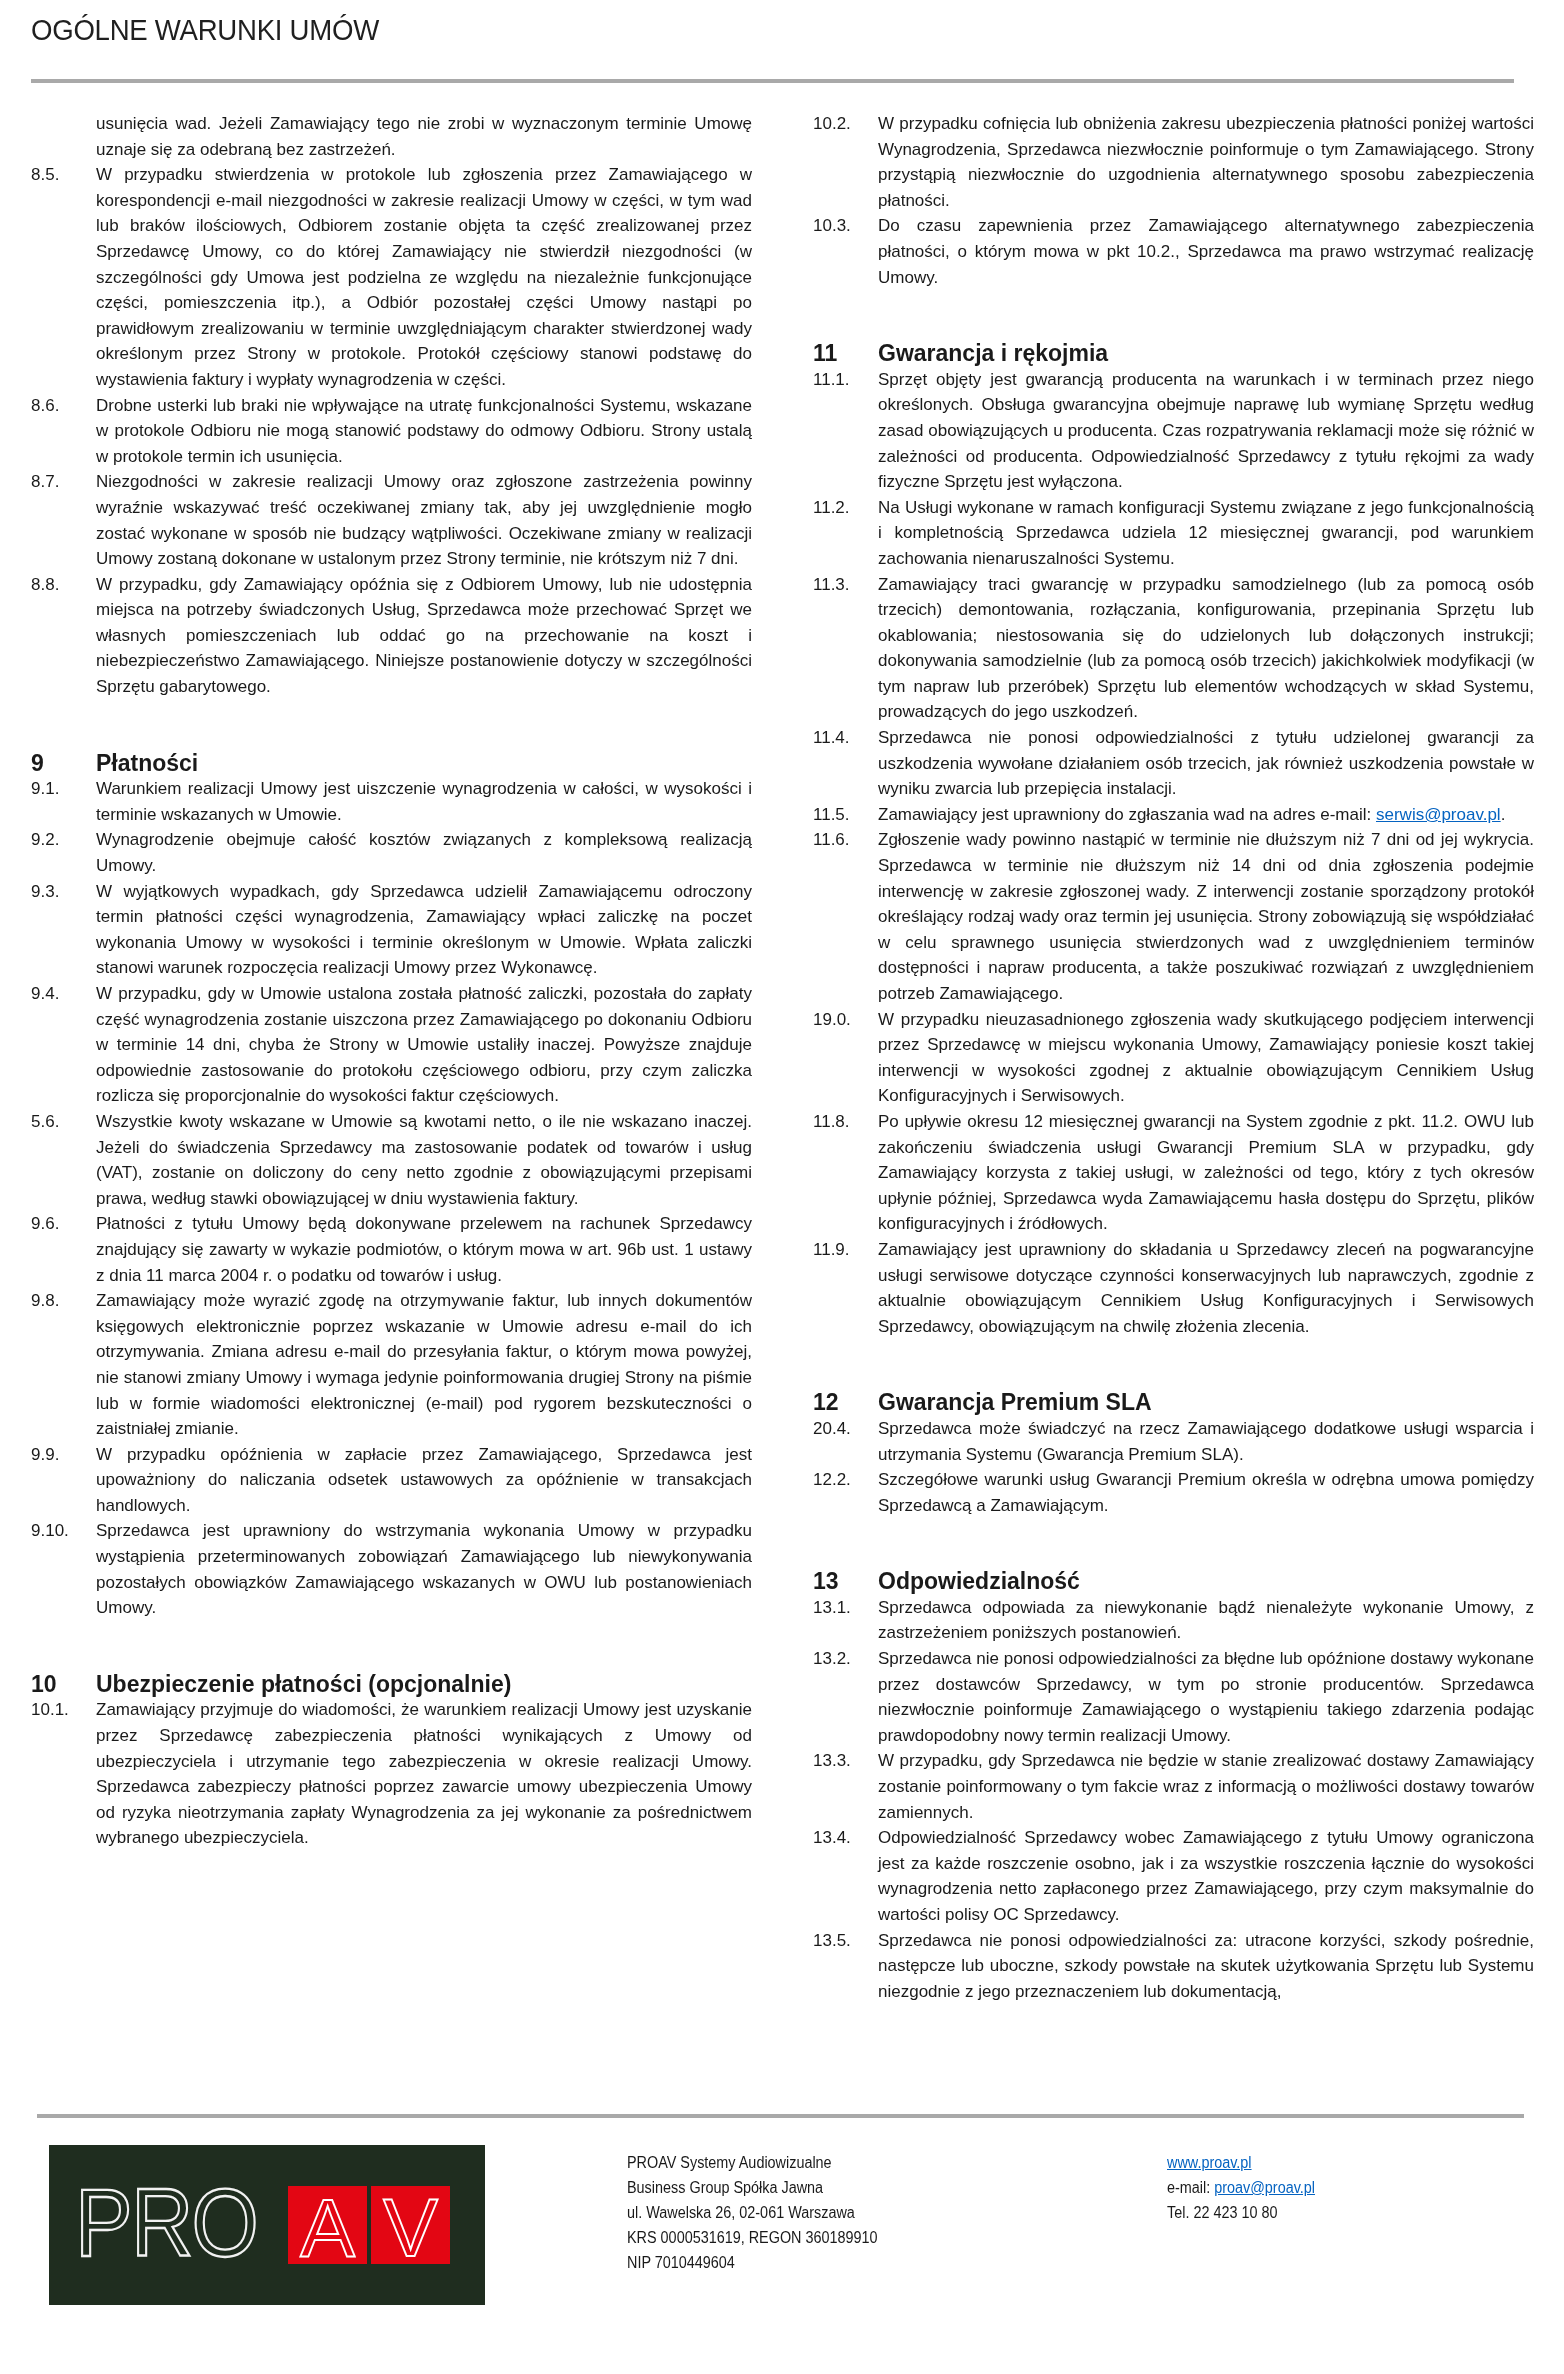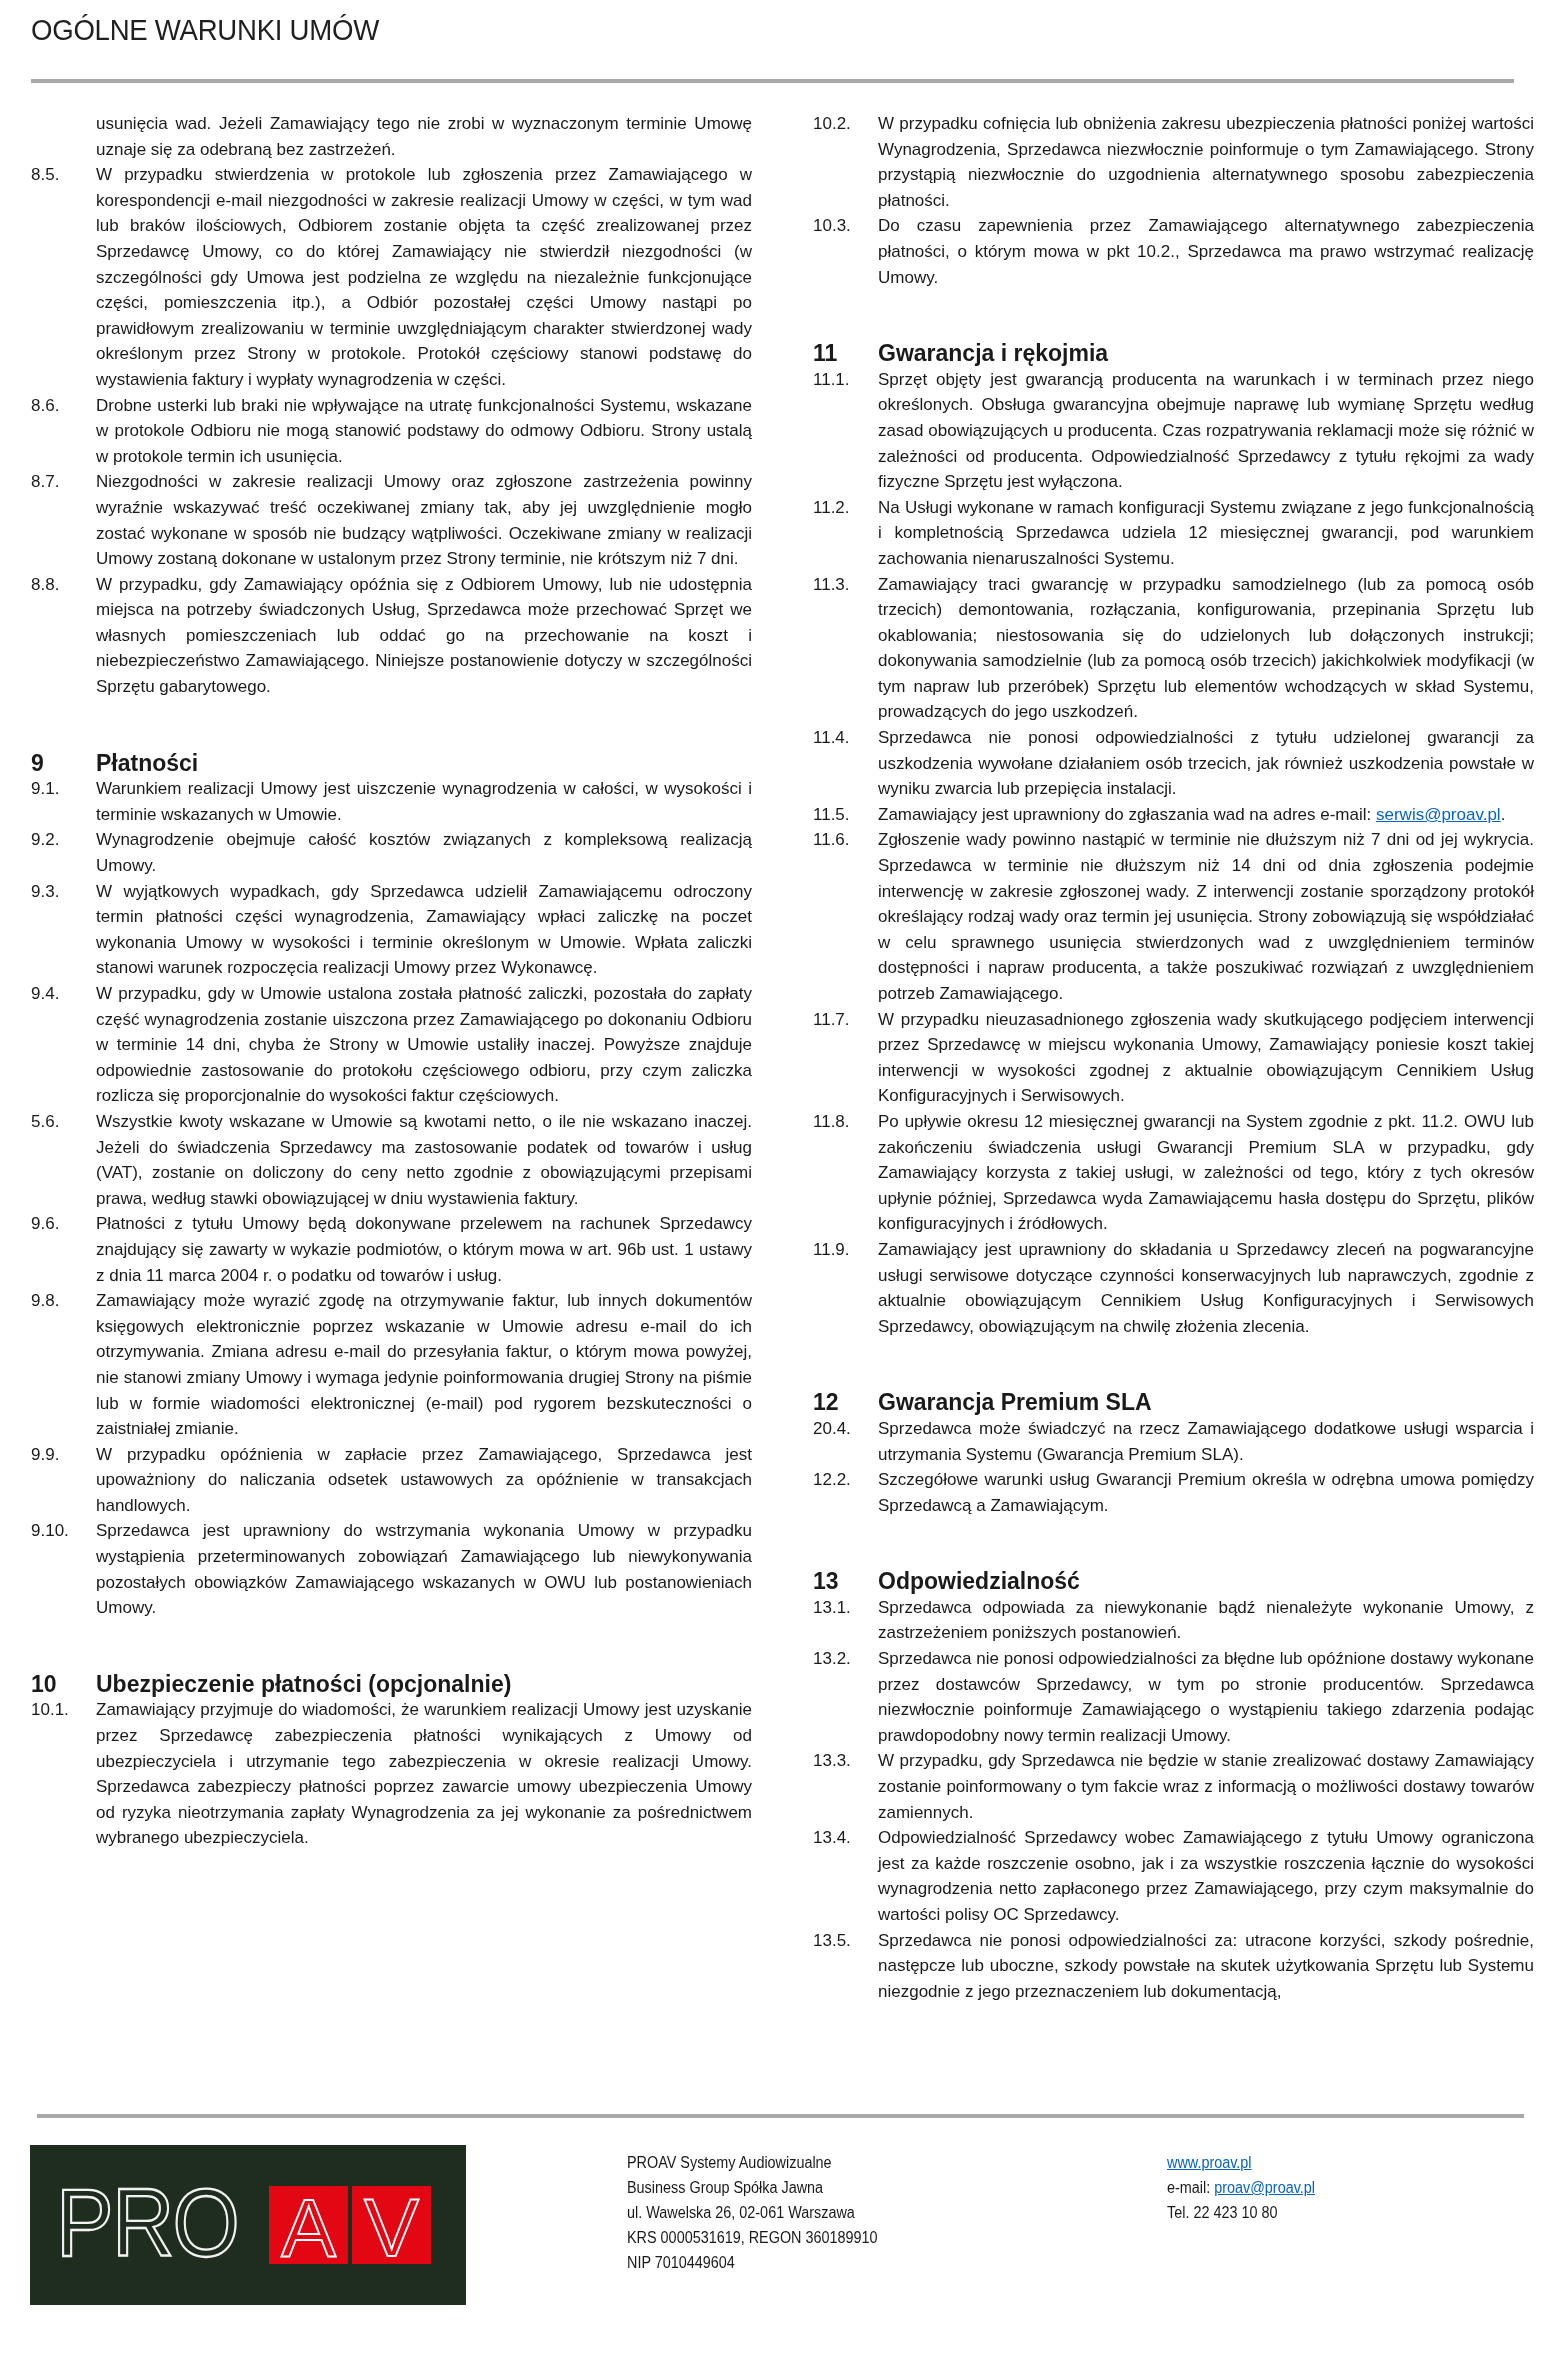--- a/index.html
+++ b/index.html
@@ -12,21 +12,21 @@
   .col-left { left:31px; width:721px; }
   .col-right { left:813px; width:721px; }
   .item { display:flex; font-size:17px; line-height:25.6px; }
   .item .num { flex:0 0 65px; }
   .item .txt { flex:1; text-align:justify; }
   .item.cont .num { visibility:hidden; }
   .section { display:flex; font-size:23px; line-height:25.6px; font-weight:bold; margin-top:51px; }
   .section .num { flex:0 0 65px; }
   .link { color:#0563c1; text-decoration:underline; }
   .footer-rule { position:absolute; left:37px; top:2114px; width:1487px; height:3.7px; background:#a9a9a9; }
-  .logo { position:absolute; left:30px; top:2145px; width:436px; height:160px; background:#1f2d1f; }
+  .logo { position:absolute; left:49px; top:2145px; width:436px; height:160px; background:#1f2d1f; }
   .logo .pro { position:absolute; left:26px; top:30px; font-size:96px; line-height:96px; color:transparent;
                -webkit-text-stroke:2.3px #f2f2f2; font-family:"Liberation Sans", sans-serif; letter-spacing:-1.9px;
                transform:scaleX(0.9); transform-origin:left top; }
   .logo .box { position:absolute; top:41px; width:79px; height:78px; background:#e30613; color:transparent;
                -webkit-text-stroke:1.9px #ffffff; font-size:82px; line-height:83px; text-align:center;
                font-family:"Liberation Sans", sans-serif; overflow:hidden; }
   .logo .box-a { left:239px; }
   .logo .box-v { left:322px; }
   .company { position:absolute; left:627px; top:2150px; font-size:16px; line-height:25px; color:#1a1a1a;
              transform:scaleX(0.9); transform-origin:left top; }
@@ -147,21 +147,21 @@
     <span class="txt">
       <span>Zamawiający jest uprawniony do zgłaszania wad na adres e-mail:</span>
       <a class="link">serwis@proav.pl</a><span>.</span>
     </span>
   </div>
   <div class="item">
     <span class="num">11.6.</span>
     <span class="txt">Zgłoszenie wady powinno nastąpić w terminie nie dłuższym niż 7 dni od jej wykrycia. Sprzedawca w terminie nie dłuższym niż 14 dni od dnia zgłoszenia podejmie interwencję w zakresie zgłoszonej wady. Z interwencji zostanie sporządzony protokół określający rodzaj wady oraz termin jej usunięcia. Strony zobowiązują się współdziałać w celu sprawnego usunięcia stwierdzonych wad z uwzględnieniem terminów dostępności i napraw producenta, a także poszukiwać rozwiązań z uwzględnieniem potrzeb Zamawiającego.</span>
   </div>
   <div class="item">
-    <span class="num">11.7.</span>
+    <span class="num">19.0.</span>
     <span class="txt">W przypadku nieuzasadnionego zgłoszenia wady skutkującego podjęciem interwencji przez Sprzedawcę w miejscu wykonania Umowy, Zamawiający poniesie koszt takiej interwencji w wysokości zgodnej z aktualnie obowiązującym Cennikiem Usług Konfiguracyjnych i Serwisowych.</span>
   </div>
   <div class="item">
     <span class="num">11.8.</span>
     <span class="txt">Po upływie okresu 12 miesięcznej gwarancji na System zgodnie z pkt. 11.2. OWU lub zakończeniu świadczenia usługi Gwarancji Premium SLA w przypadku, gdy Zamawiający korzysta z takiej usługi, w zależności od tego, który z tych okresów upłynie później, Sprzedawca wyda Zamawiającemu hasła dostępu do Sprzętu, plików konfiguracyjnych i źródłowych.</span>
   </div>
   <div class="item">
     <span class="num">11.9.</span>
     <span class="txt">Zamawiający jest uprawniony do składania u Sprzedawcy zleceń na pogwarancyjne usługi serwisowe dotyczące czynności konserwacyjnych lub naprawczych, zgodnie z aktualnie obowiązującym Cennikiem Usług Konfiguracyjnych i Serwisowych Sprzedawcy, obowiązującym na chwilę złożenia zlecenia.</span>
   </div>

